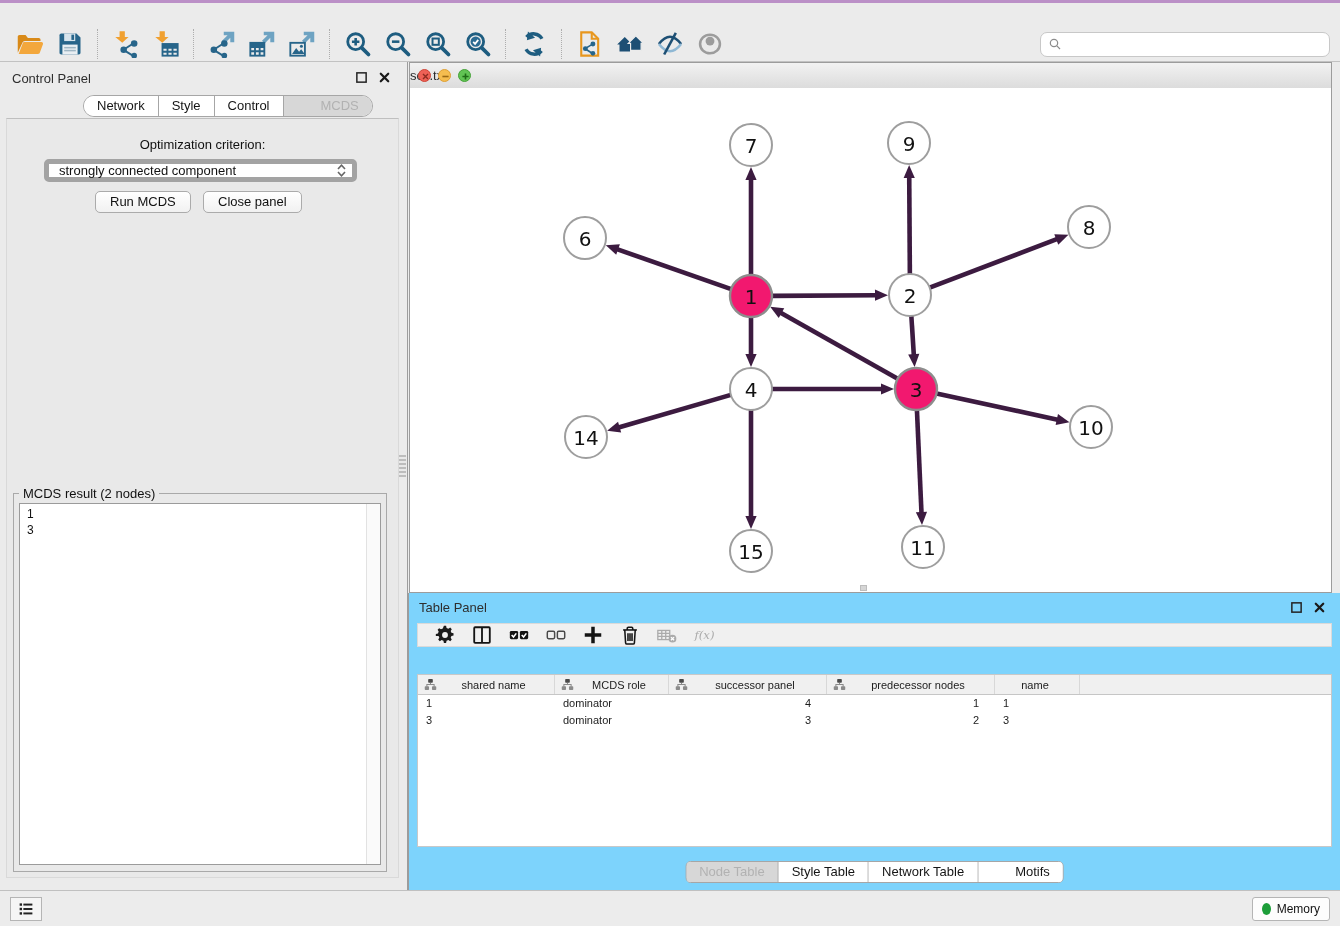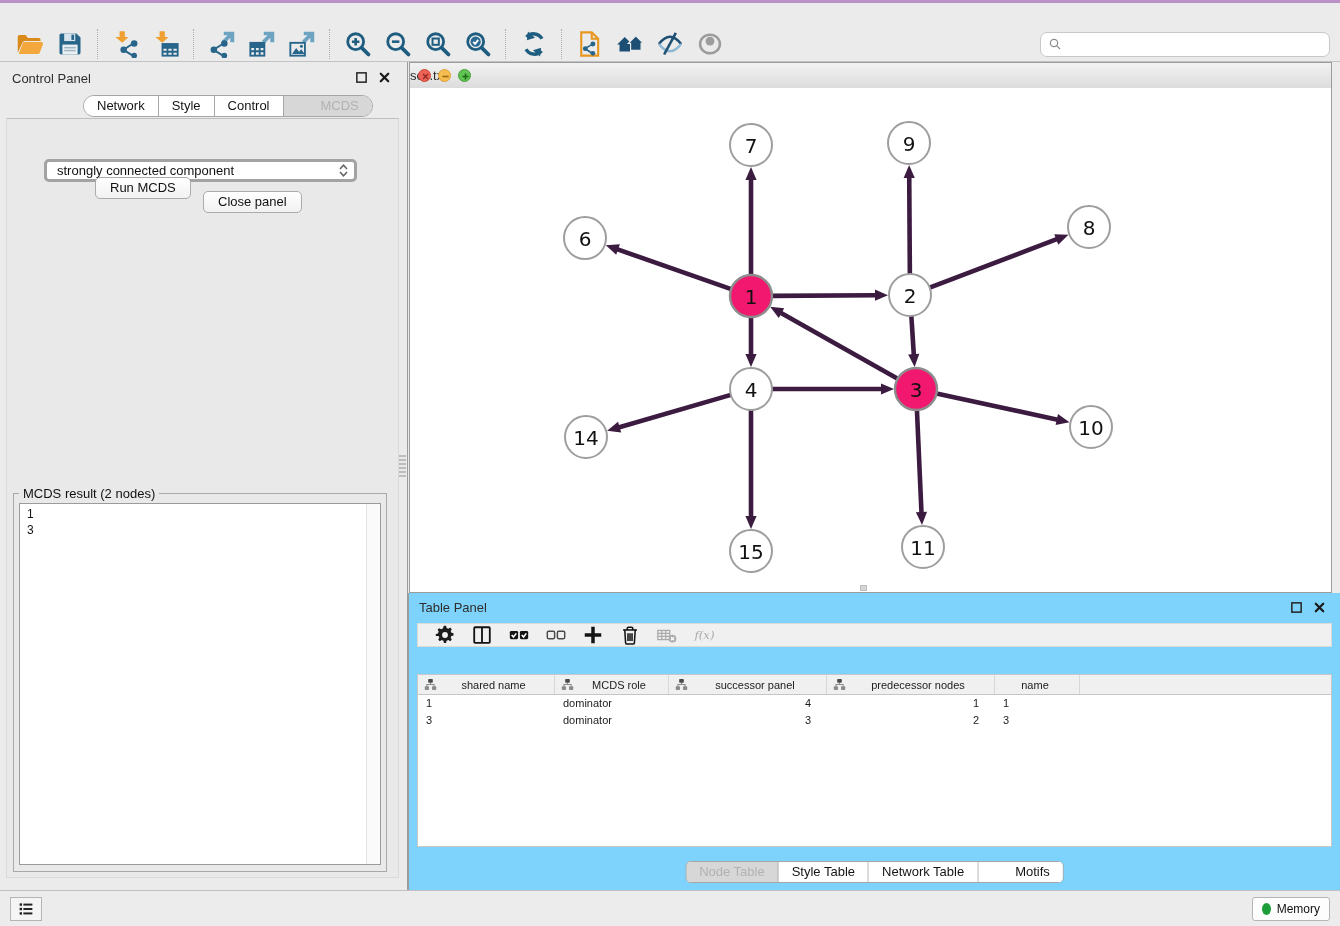--- a/index.html
+++ b/index.html
@@ -34,21 +34,21 @@
   .control-panel{position:absolute;top:62px;left:0;width:408px;bottom:36px;background:#ebebeb;border-right:1px solid #9c9c9c;box-sizing:border-box;}
   .panel-header{position:relative;height:33px;}
   .panel-header .ptitle{position:absolute;left:12px;top:9px;font-size:13px;color:#2e2e2e;}
   .panel-icons{position:absolute;right:16px;top:9px;display:flex;gap:10px;align-items:center;}
   .panel-icons .icon{width:13px;height:13px;display:block;}
   .panel-icons svg{width:100%;height:100%;display:block;}
   .cp-tabs{position:absolute;left:83px;top:33px;border-radius:11px;}
   .panel-content{position:absolute;left:6px;right:8px;top:56px;bottom:12px;background:#e9e9e9;
                  border:1px solid #d9d9d9;border-top:1px solid #bfbfbf;box-sizing:border-box;}
   .opt-label{position:absolute;top:18px;left:0;right:0;text-align:center;font-size:13px;color:#111;}
-  .dropdown{position:absolute;top:40px;left:37px;width:313px;height:23px;background:#fff;border:3px solid #a3a3a3;
+  .dropdown{position:absolute;top:40px;left:37px;width:313px;height:23px;background:#fff;border:5px solid #a3a3a3;
             border-radius:5px;box-sizing:border-box;display:flex;align-items:center;padding-left:10px;font-size:13px;color:#111;}
   .dropdown .chev{margin-left:auto;margin-right:5px;width:11px;height:15px;}
   .dropdown svg{width:100%;height:100%;display:block;}
   .btn{position:absolute;height:22px;border:1px solid #ababab;border-radius:5px;background:linear-gradient(#ffffff,#f1f1f1);
        font-size:13px;color:#111;font-family:"Liberation Sans",sans-serif;padding:0 14px;line-height:20px;}
   .groupbox{position:absolute;left:6px;right:11px;top:374px;bottom:5px;border:1px solid #a9a9a9;}
   .groupbox .legend{position:absolute;top:-8px;left:5px;background:#e9e9e9;padding:0 4px;font-size:13px;color:#111;}
   .result-box{position:absolute;left:5px;right:5px;top:9px;bottom:6px;background:#fff;border:1px solid #9b9b9b;}
   .result-box .scroll-track{position:absolute;top:0;bottom:0;right:0;width:13px;background:#fafafa;border-left:1px solid #e2e2e2;}
   .result-text{position:absolute;left:7px;top:2px;font-size:12px;line-height:16px;color:#111;white-space:pre;}
@@ -314,30 +314,31 @@
           </span>
       </div>
     </div>
     <div class="seg-tabs cp-tabs">
         <div class="seg">Network</div>
         <div class="seg">Style</div>
         <div class="seg">Control</div>
         <div class="seg active">MCDS</div>
       </div>
     <div class="panel-content">
+      <div class="opt-label">Optimization criterion:</div>
       <div class="dropdown">
         <span>strongly connected component</span>
         <span class="chev">
           <svg viewBox="0 0 11 15" fill="none" stroke="#666" stroke-width="1.6">
             <path d="M2 6l3.5-3.8L9 6"></path>
               <path d="M2 9l3.5 3.8L9 9"></path>
           </svg>
         </span>
       </div>
-      <button class="btn" style="left:88px;top:58px;">Run MCDS</button>
+      <button class="btn" style="left:88px;top:72px;">Run MCDS</button>
       <button class="btn" style="left:196px;top:72px;">Close panel</button>
       <div class="groupbox">
         <span class="legend">MCDS result (2 nodes)</span>
         <div class="result-box">
           <div class="result-text">1
 3</div>
           <div class="scroll-track"></div>
         </div>
       </div>
     </div>

